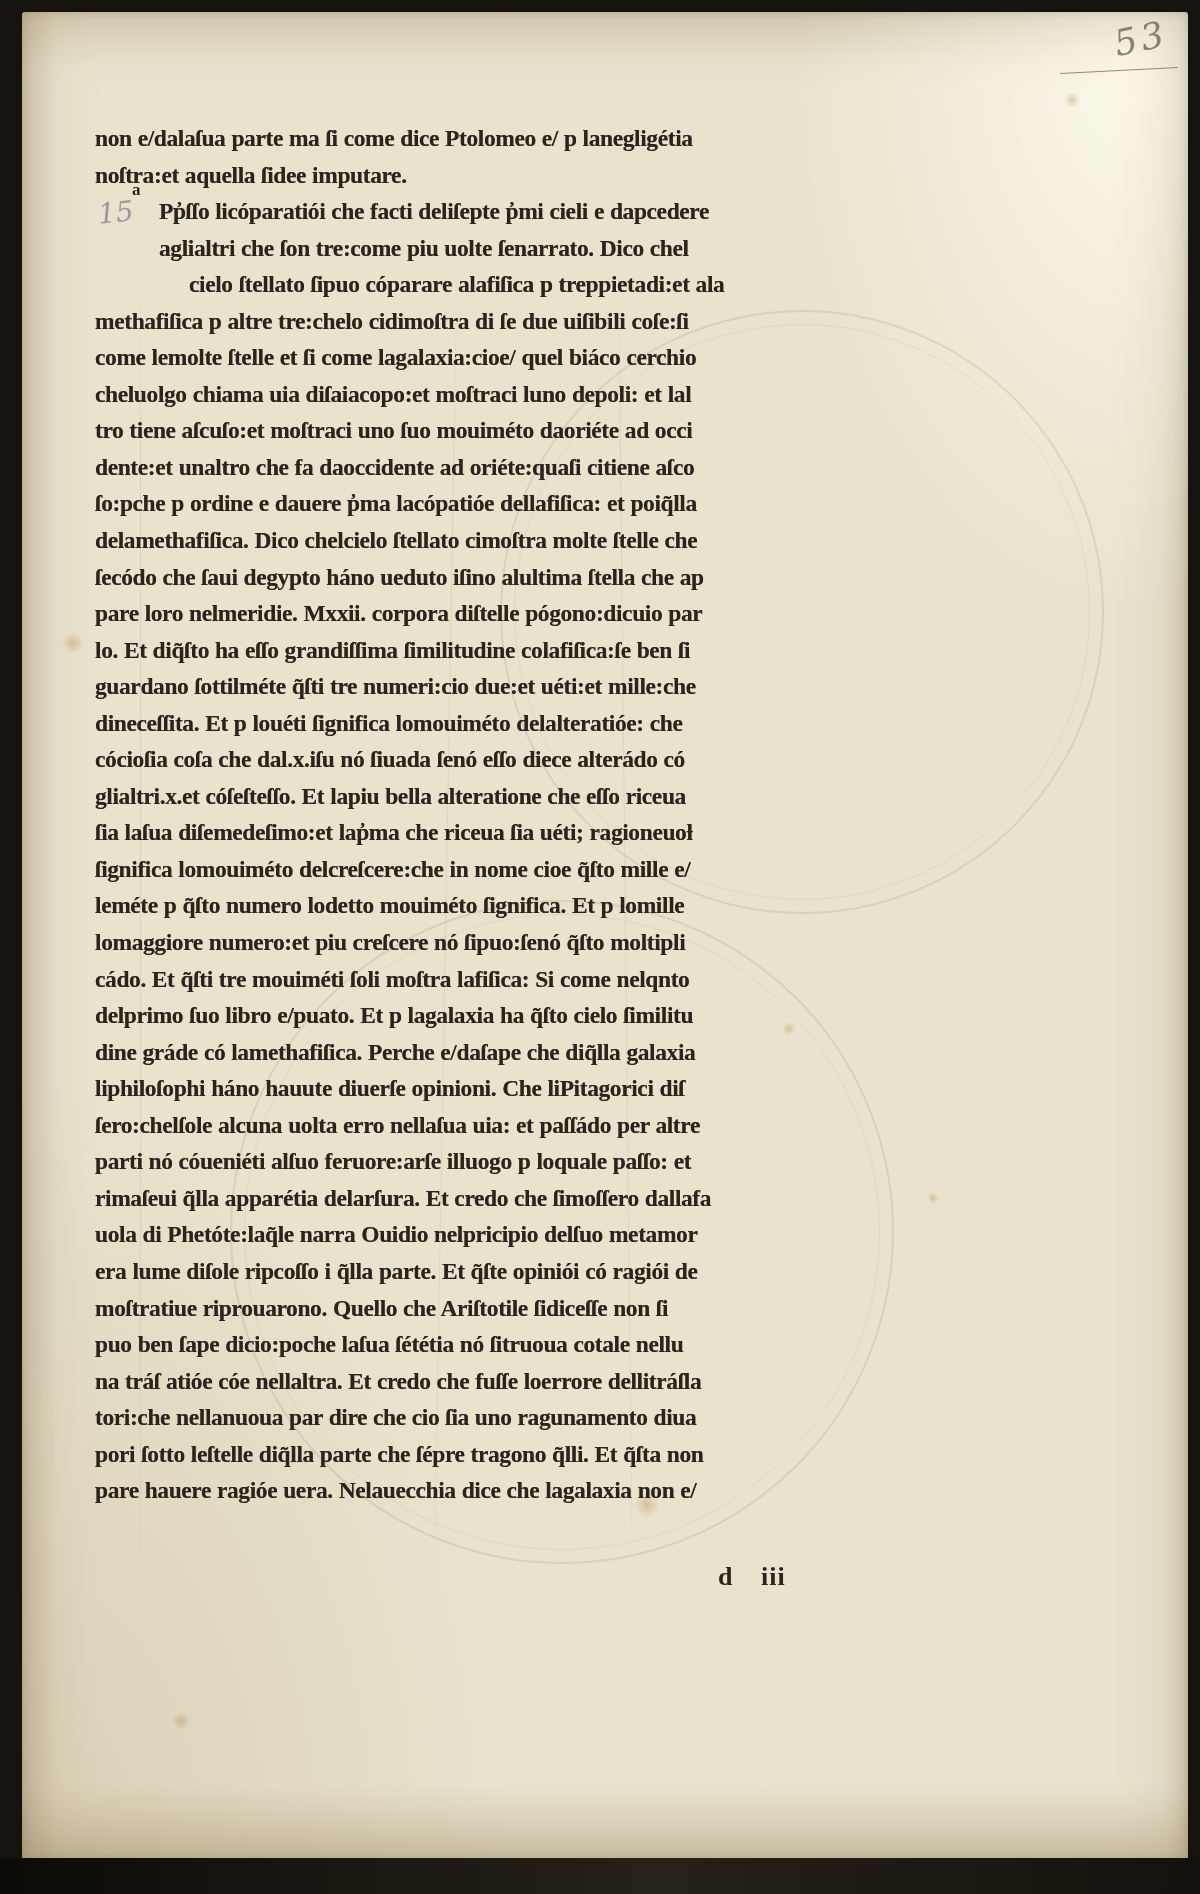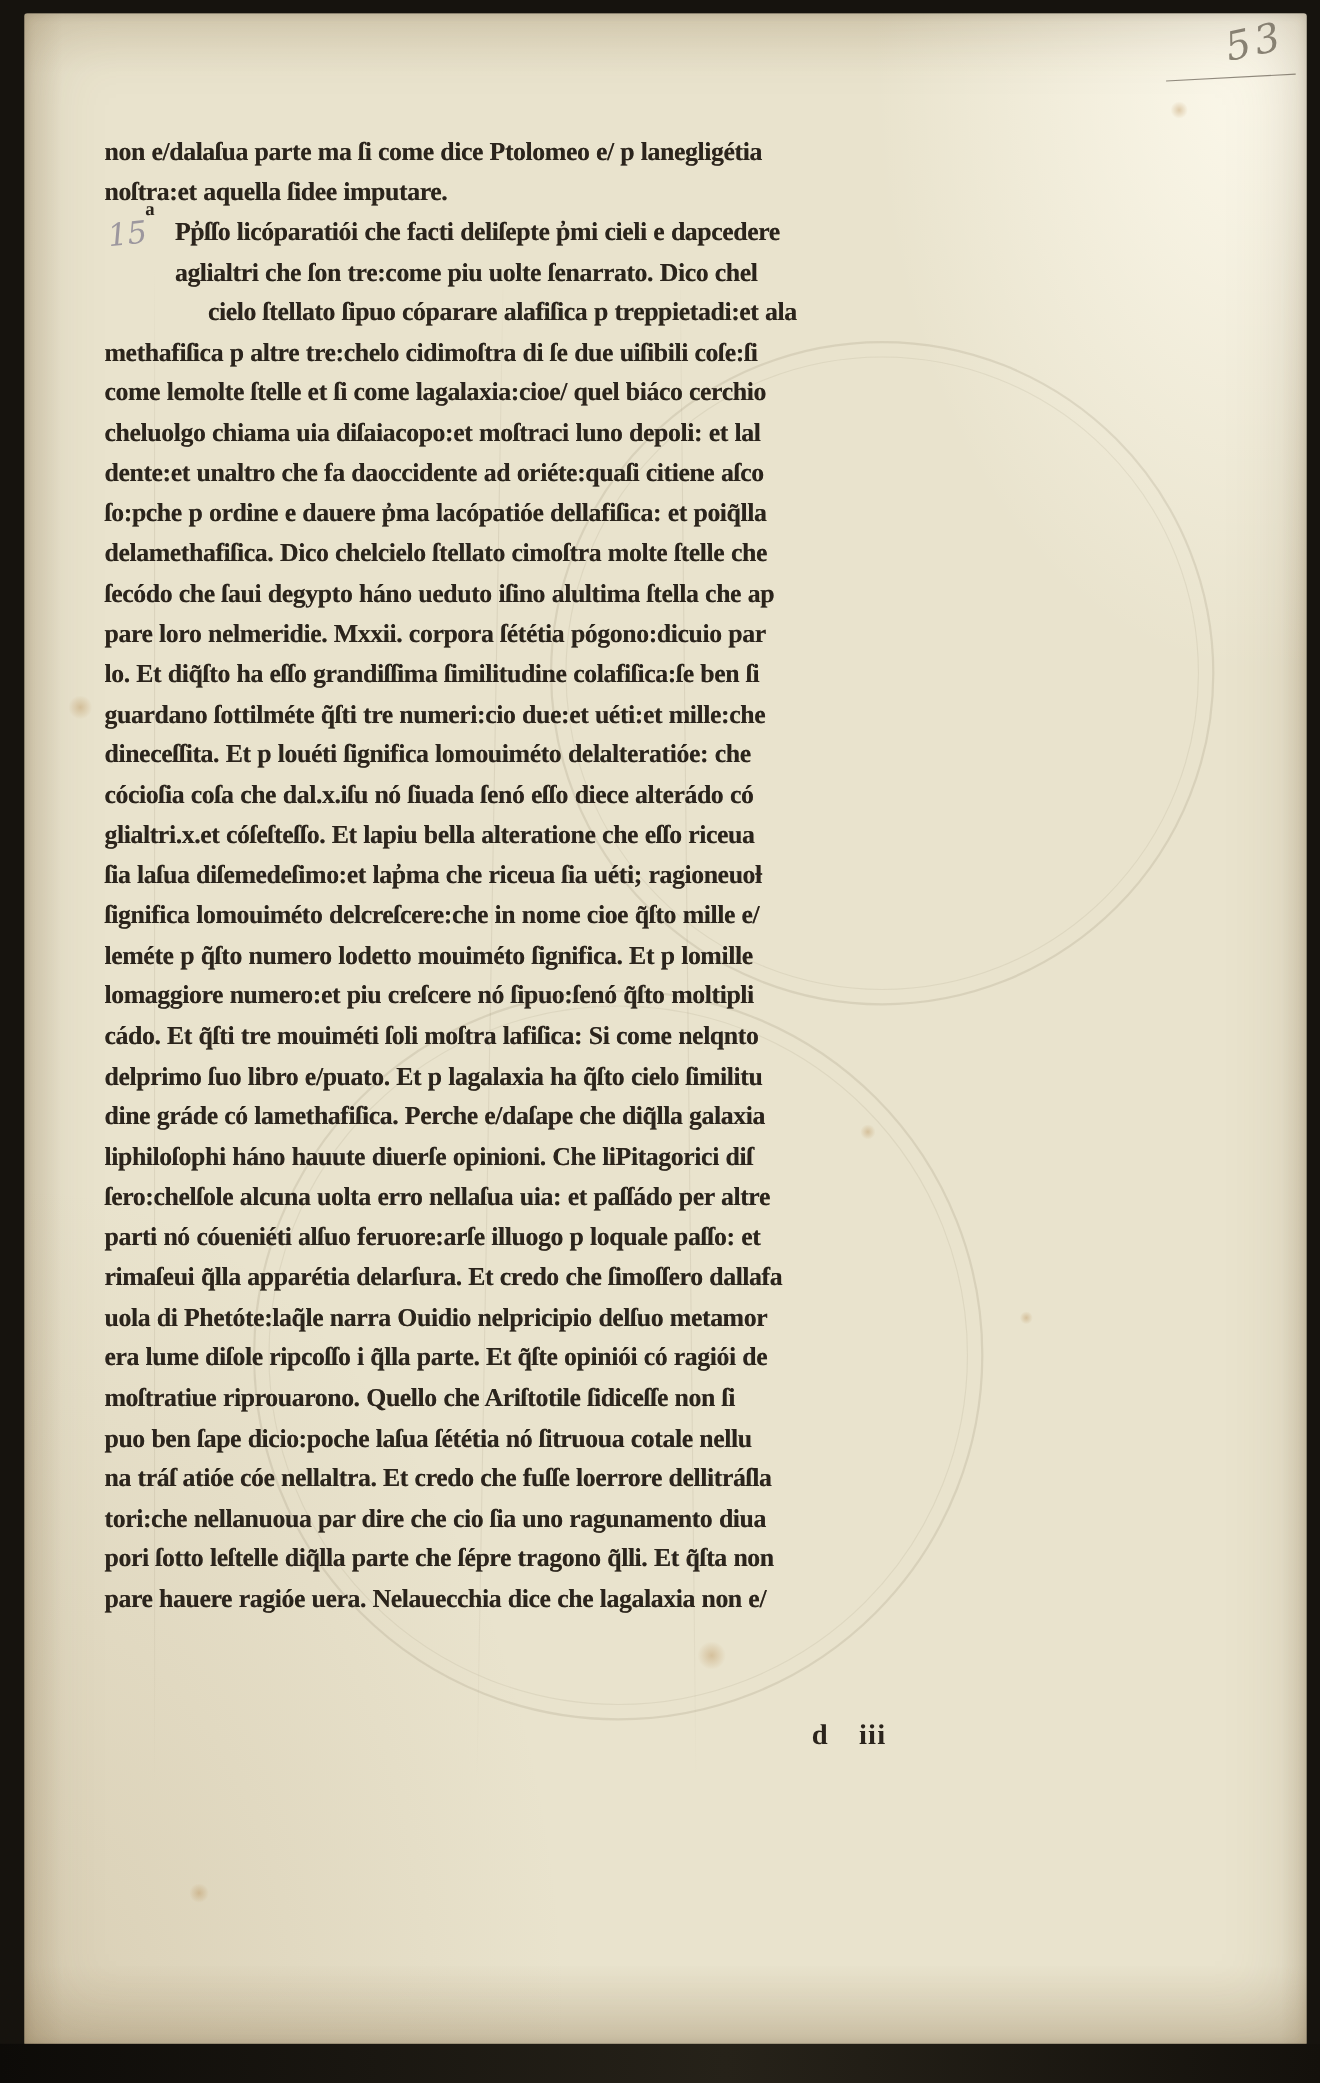--- a/index.html
+++ b/index.html
@@ -52,21 +52,21 @@
     font-size:36px;font-style:italic;color:#7d7668;
     transform:rotate(-12deg);letter-spacing:4px;opacity:0.9;
     font-family:"DejaVu Serif",serif;
   }
   .folio-underline{
     position:absolute;left:1038px;top:58px;width:118px;height:0;
     border-top:1.6px solid rgba(110,102,90,0.75);
     transform:rotate(-3deg);
   }
   .signature{
-    position:absolute;left:716px;top:1550px;
+    position:absolute;left:696px;top:1550px;
     font-size:26px;font-weight:700;color:#2b241c;
     word-spacing:20px;letter-spacing:1px;
   }
   .stamp-ring{
     position:absolute;border-radius:50%;
     border:2px solid rgba(122,106,78,0.15);
   }
   .stamp-ring .inner{
     position:absolute;left:12px;top:12px;right:12px;bottom:12px;
     border-radius:50%;border:1.5px solid rgba(122,106,78,0.10);
@@ -120,25 +120,26 @@
 
   <div class="text-block">
       <div class="line">non e/dalaſua parte ma ſi come dice Ptolomeo e/ p lanegligétia</div>
       <div class="line">noſtra:et aquella ſidee imputare.</div>
       <div class="line indent-1">Pp̓ſſo licóparatiói che facti deliſepte p̓mi cieli e dapcedere</div>
       <div class="line indent-1">aglialtri che ſon tre:come piu uolte ſenarrato. Dico chel</div>
       <div class="line indent-2">cielo ſtellato ſipuo cóparare alafiſica p treppietadi:et ala</div>
       <div class="line">methafiſica p altre tre:chelo cidimoſtra di ſe due uiſibili coſe:ſi</div>
       <div class="line">come lemolte ſtelle et ſi come lagalaxia:cioe/ quel biáco cerchio</div>
       <div class="line">cheluolgo chiama uia diſaiacopo:et moſtraci luno depoli: et lal</div>
+      <div class="line">tro tiene aſcuſo:et moſtraci uno ſuo mouiméto daoriéte ad occi</div>
       <div class="line">dente:et unaltro che fa daoccidente ad oriéte:quaſi citiene aſco</div>
       <div class="line">ſo:pche p ordine e dauere p̓ma lacópatióe dellafiſica: et poiq̃lla</div>
       <div class="line">delamethafiſica. Dico chelcielo ſtellato cimoſtra molte ſtelle che</div>
       <div class="line">ſecódo che ſaui degypto háno ueduto iſino alultima ſtella che ap</div>
-      <div class="line">pare loro nelmeridie. Mxxii. corpora ſététia pógono:dicuio par</div>
+      <div class="line">pare loro nelmeridie. Mxxii. corpora diſtelle pógono:dicuio par</div>
       <div class="line">lo. Et diq̃ſto ha eſſo grandiſſima ſimilitudine colafiſica:ſe ben ſi</div>
       <div class="line">guardano ſottilméte q̃ſti tre numeri:cio due:et uéti:et mille:che</div>
       <div class="line">dineceſſita. Et p louéti ſignifica lomouiméto delalteratióe: che</div>
       <div class="line">cócioſia coſa che dal.x.iſu nó ſiuada ſenó eſſo diece alterádo có</div>
       <div class="line">glialtri.x.et cóſeſteſſo. Et lapiu bella alteratione che eſſo riceua</div>
       <div class="line">ſia laſua diſemedeſimo:et lap̓ma che riceua ſia uéti; ragioneuoƚ</div>
       <div class="line">ſignifica lomouiméto delcreſcere:che in nome cioe q̃ſto mille e/</div>
       <div class="line">leméte p q̃ſto numero lodetto mouiméto ſignifica. Et p lomille</div>
       <div class="line">lomaggiore numero:et piu creſcere nó ſipuo:ſenó q̃ſto moltipli</div>
       <div class="line">cádo. Et q̃ſti tre mouiméti ſoli moſtra lafiſica: Si come nelqnto</div>

